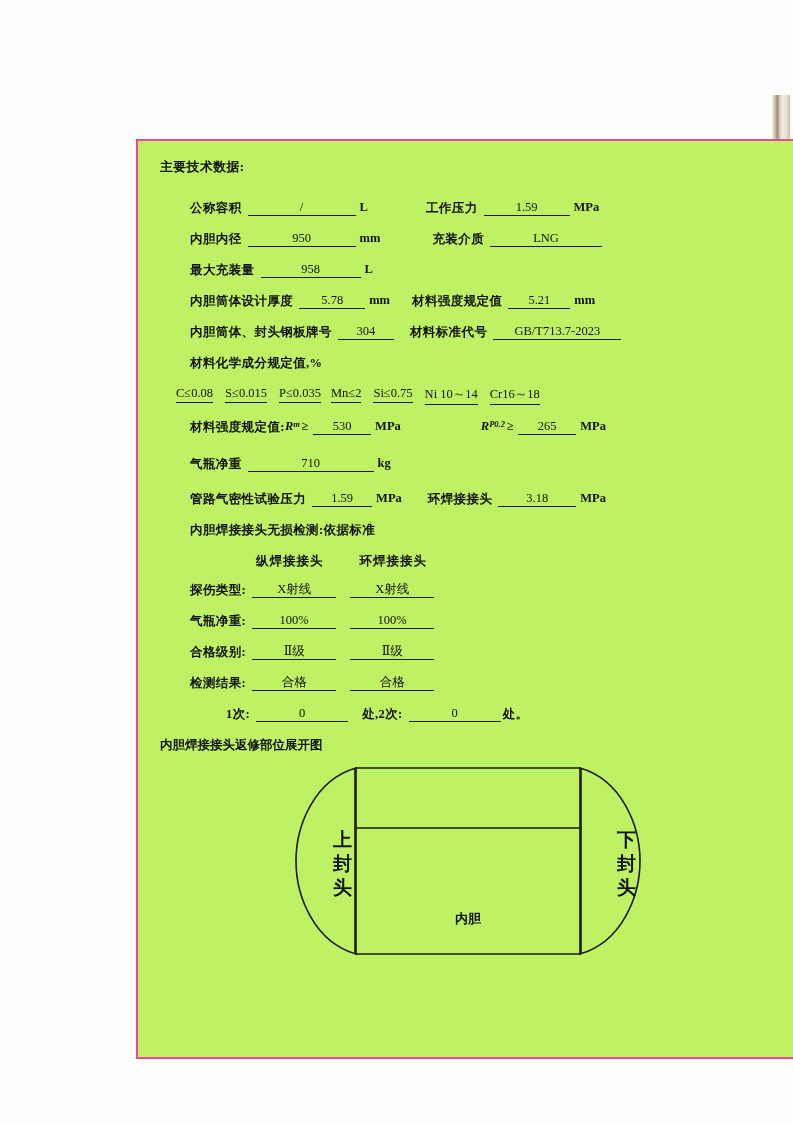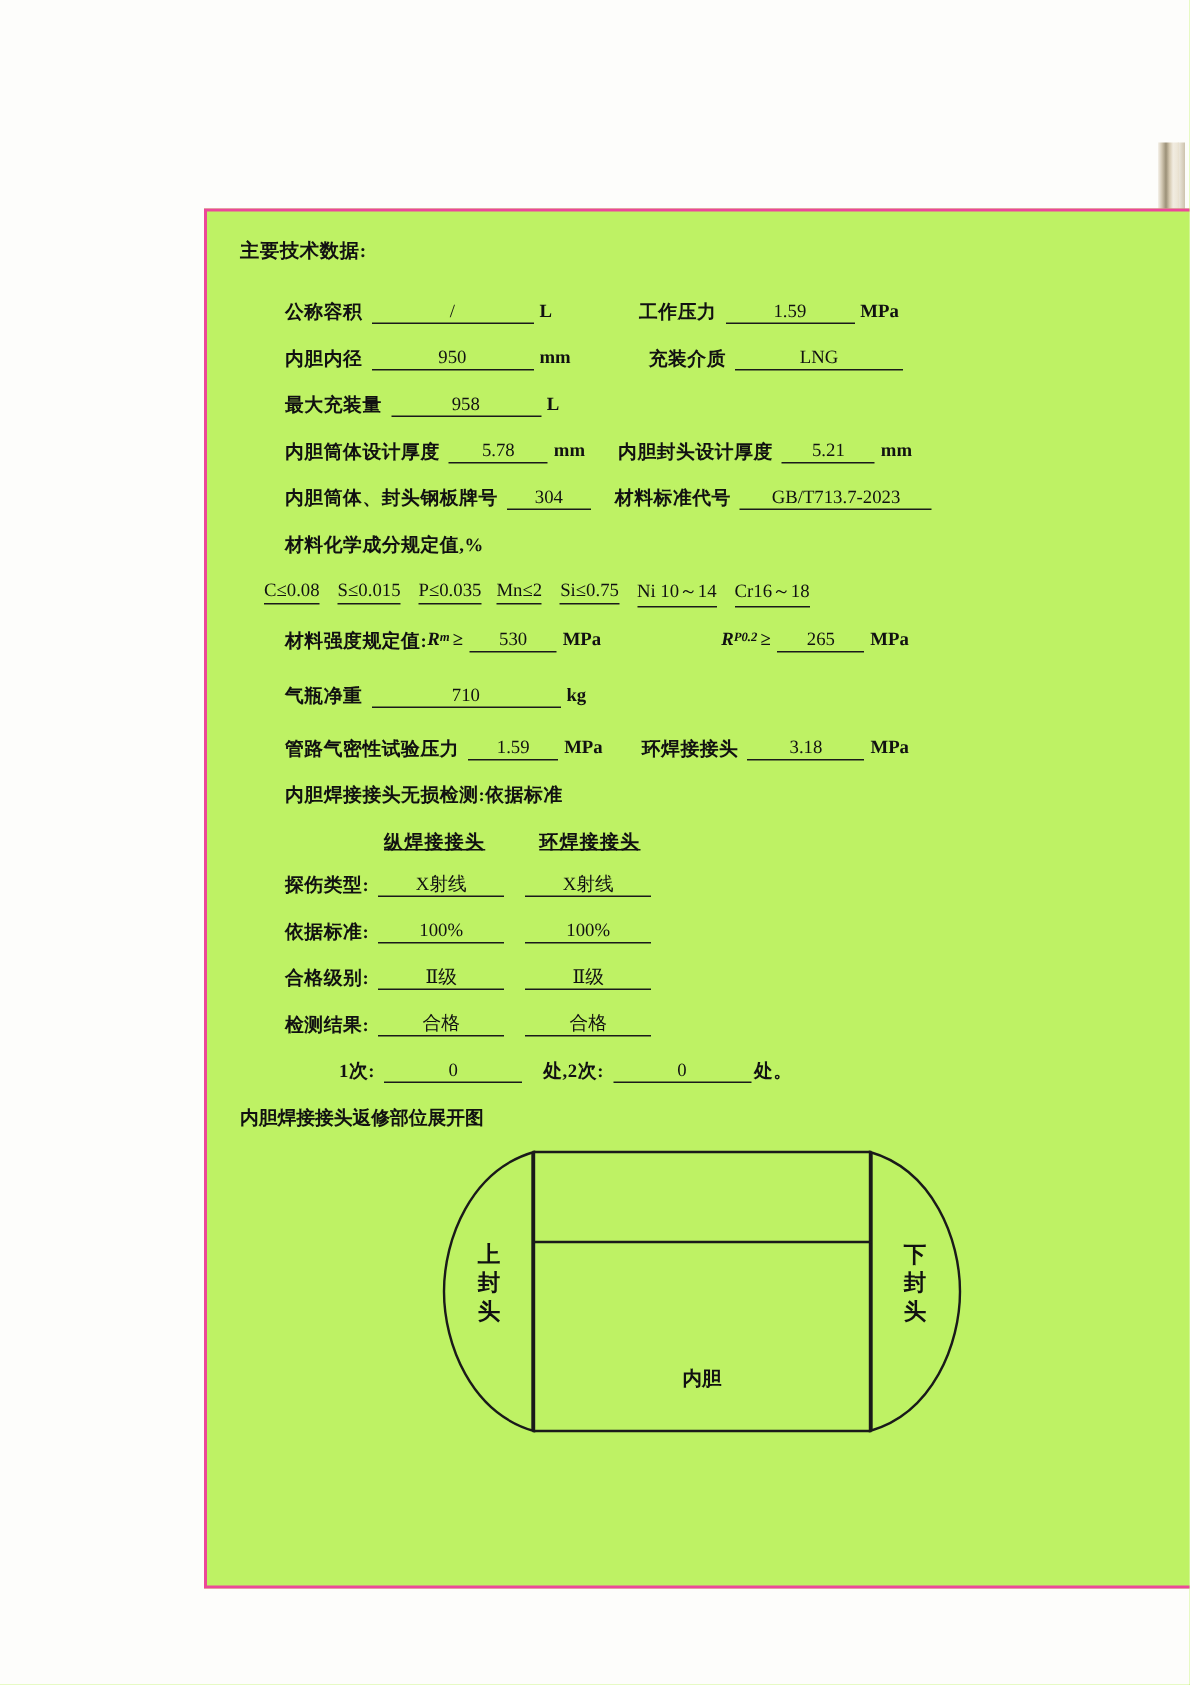--- a/index.html
+++ b/index.html
@@ -97,40 +97,40 @@
   .chem span { margin-right: 0; }
   .ul { border-bottom: 1px solid #1a1a1a; padding-bottom: 1px; }
 
   .sub { font-size: 8.5px; vertical-align: sub; }
   .ital { font-style: italic; font-weight: bold; }
 
   .headers-2 {
     margin-left: 96px;
     font-weight: bold;
     letter-spacing: 1px;
-    text-decoration: underline;
   }
   .headers-2 .h2 { margin-left: 36px; }
 
   .twocols .fill:first-of-type { margin-right: 14px; }
 
   .diagram-title { margin-top: 4px; margin-bottom: 10px; font-weight: bold; }
 
   .diagram-wrap {
     margin-top: 12px;
     display: flex;
     justify-content: center;
   }
   .vlabel {
     position: absolute;
     font-weight: bold;
-    font-size: 15px;
+    font-size: 19px;
     line-height: 1.25;
     text-align: center;
     width: 16px;
+    margin-left: 15px;
   }
   .center-label {
     position: absolute;
     left: 50%;
     transform: translateX(-50%);
     bottom: 28px;
     font-weight: bold;
     font-size: 13px;
   }
 </style>
@@ -169,21 +169,21 @@
       <span class="lbl">最大充装量</span>
       <span class="fill" style="width:100px;margin-left:6px">958</span>
       <span class="unit">L</span>
     </div>
 
     <div class="row indent">
       <span class="lbl">内胆筒体设计厚度</span>
       <span class="fill" style="width:66px;margin-left:6px">5.78</span>
       <span class="unit">mm</span>
       <span class="gap" style="width:22px"></span>
-      <span class="lbl">内胆封头设计厚度</span>
+      <span class="lbl">材料强度规定值</span>
       <span class="fill" style="width:62px;margin-left:6px">5.21</span>
       <span class="unit">mm</span>
     </div>
 
     <div class="row indent">
       <span class="lbl">内胆筒体、封头钢板牌号</span>
       <span class="fill" style="width:56px;margin-left:6px">304</span>
       <span class="gap" style="width:16px"></span>
       <span class="lbl">材料标准代号</span>
       <span class="fill" style="width:128px;margin-left:6px">GB/T713.7-2023</span>
@@ -243,21 +243,21 @@
       <span class="h2">环焊接接头</span>
     </div>
 
     <div class="row indent twocols">
       <span class="lbl">探伤类型:</span>
       <span class="fill" style="width:84px;margin-left:6px">X射线</span>
       <span class="fill" style="width:84px;margin-left:14px">X射线</span>
     </div>
 
     <div class="row indent twocols">
-      <span class="lbl">依据标准:</span>
+      <span class="lbl">气瓶净重:</span>
       <span class="fill" style="width:84px;margin-left:6px">100%</span>
       <span class="fill" style="width:84px;margin-left:14px">100%</span>
     </div>
 
     <div class="row indent twocols">
       <span class="lbl">合格级别:</span>
       <span class="fill" style="width:84px;margin-left:6px">Ⅱ级</span>
       <span class="fill" style="width:84px;margin-left:14px">Ⅱ级</span>
     </div>
 

